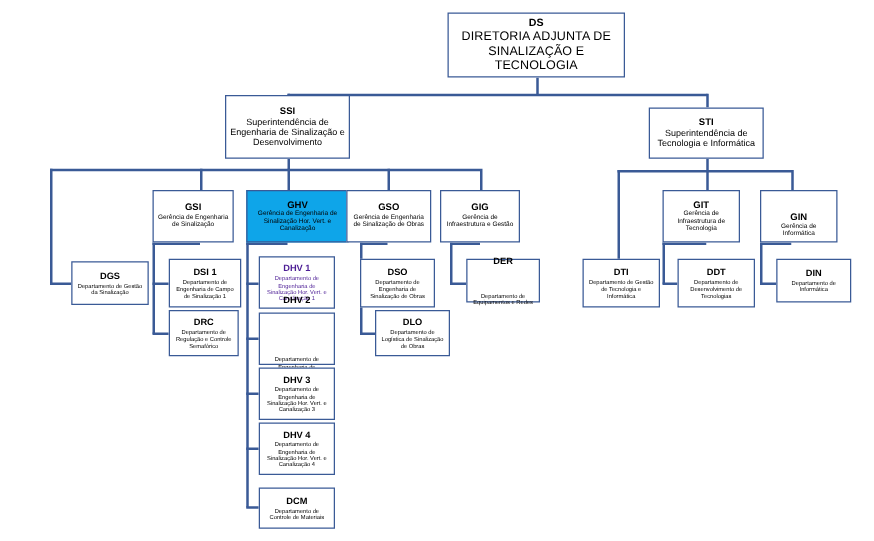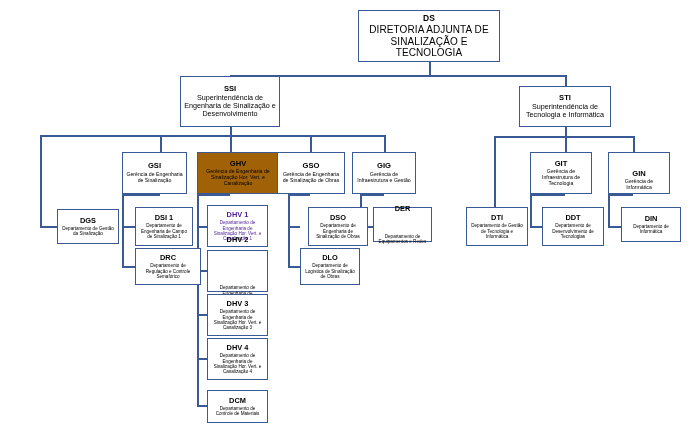--- a/index.html
+++ b/index.html
@@ -131,21 +131,21 @@
   <div class="node tier-sup" style="left: 519px; top: 86px; width: 92px; height: 41px; border-color: rgb(58, 90, 150); background: rgb(255, 255, 255); color: rgb(0, 0, 0);">
     <span class="code">STI</span>
     <span class="desc">Superintendência de Tecnologia e Informática</span>
   </div>
 
   <div class="node tier-mgr" style="left: 122px; top: 152px; width: 65px; height: 42px; border-color: rgb(58, 90, 150); background: rgb(255, 255, 255); color: rgb(0, 0, 0);">
     <span class="code">GSI</span>
     <span class="desc">Gerência de Engenharia de Sinalização</span>
   </div>
 
-  <div class="node tier-mgr" style="left: 197px; top: 152px; width: 82px; height: 42px; border-color: rgb(58, 90, 150); background: #a16207; color: rgb(0, 0, 0); text-align: center;">
+  <div class="node tier-mgr" style="left: 197px; top: 152px; width: 82px; height: 42px; border-color: rgb(58, 90, 150); background: #0ea5e9; color: rgb(0, 0, 0); text-align: center;">
     <span class="code">GHV</span>
     <span class="desc">Gerência de Engenharia de Sinalização Hor. Vert. e Canalização</span>
   </div>
 
   <div class="node tier-mgr" style="left: 277px; top: 152px; width: 68px; height: 42px; border-color: rgb(58, 90, 150); background: rgb(255, 255, 255); color: rgb(0, 0, 0);">
     <span class="code">GSO</span>
     <span class="desc">Gerência de Engenharia de Sinalização de Obras</span>
   </div>
 
   <div class="node tier-mgr" style="left: 352px; top: 152px; width: 64px; height: 42px; border-color: rgb(58, 90, 150); background: rgb(255, 255, 255); color: rgb(0, 0, 0);">
@@ -166,21 +166,21 @@
   <div class="node tier-dep" style="left: 57px; top: 209px; width: 62px; height: 35px; border-color: rgb(58, 90, 150); background: rgb(255, 255, 255); color: rgb(0, 0, 0);">
     <span class="code">DGS</span>
     <span class="desc">Departamento de Gestão da Sinalização</span>
   </div>
 
   <div class="node tier-dep" style="left: 135px; top: 207px; width: 58px; height: 39px; border-color: rgb(58, 90, 150); background: rgb(255, 255, 255); color: rgb(0, 0, 0);">
     <span class="code">DSI 1</span>
     <span class="desc">Departamento de Engenharia de Campo de Sinalização 1</span>
   </div>
 
-  <div class="node tier-dep" style="left: 135px; top: 248px; width: 66px; height: 37px; border-color: rgb(58, 90, 150); background: rgb(255, 255, 255); color: rgb(0, 0, 0);">
+  <div class="node tier-dep" style="left: 135px; top: 248px; width: 56px; height: 37px; border-color: rgb(58, 90, 150); background: rgb(255, 255, 255); color: rgb(0, 0, 0);">
     <span class="code">DRC</span>
     <span class="desc">Departamento de Regulação e Controle Semafórico</span>
   </div>
 
   <div class="node tier-dep" style="left: 207px; top: 205px; width: 61px; height: 42px; border-color: rgb(58, 90, 150); background: rgb(255, 255, 255); color: #4c1d95;">
     <span class="code">DHV 1</span>
     <span class="desc">Departamento de Engenharia de Sinalização Hor. Vert. e Canalização 1</span>
   </div>
 
   <div class="node tier-dep" style="left: 207px; top: 250px; width: 61px; height: 42px; border-color: rgb(58, 90, 150); background: rgb(255, 255, 255); color: rgb(0, 0, 0); gap: 40px;">
@@ -196,21 +196,21 @@
   <div class="node tier-dep" style="left: 207px; top: 338px; width: 61px; height: 42px; border-color: rgb(58, 90, 150); background: rgb(255, 255, 255); color: rgb(0, 0, 0);">
     <span class="code">DHV 4</span>
     <span class="desc">Departamento de Engenharia de Sinalização Hor. Vert. e Canalização 4</span>
   </div>
 
   <div class="node tier-dep" style="left: 207px; top: 390px; width: 61px; height: 33px; border-color: rgb(58, 90, 150); background: rgb(255, 255, 255); color: rgb(0, 0, 0);">
     <span class="code">DCM</span>
     <span class="desc">Departamento de Controle de Materiais</span>
   </div>
 
-  <div class="node tier-dep" style="left: 308px; top: 207px; width: 60px; height: 39px; border-color: rgb(58, 90, 150); background: rgb(255, 255, 255); color: rgb(0, 0, 0); justify-content: center;">
+  <div class="node tier-dep" style="left: 288px; top: 207px; width: 60px; height: 39px; border-color: rgb(58, 90, 150); background: rgb(255, 255, 255); color: rgb(0, 0, 0); justify-content: center;">
     <span class="code">DSO</span>
     <span class="desc">Departamento de Engenharia de Sinalização de Obras</span>
   </div>
 
   <div class="node tier-dep" style="left: 300px; top: 248px; width: 60px; height: 37px; border-color: rgb(58, 90, 150); background: rgb(255, 255, 255); color: rgb(0, 0, 0); justify-content: center;">
     <span class="code">DLO</span>
     <span class="desc">Departamento de Logística de Sinalização de Obras</span>
   </div>
 
   <div class="node tier-dep" style="left: 373px; top: 207px; width: 59px; height: 35px; border-color: rgb(58, 90, 150); background: rgb(255, 255, 255); color: rgb(0, 0, 0); gap: 20px;">

